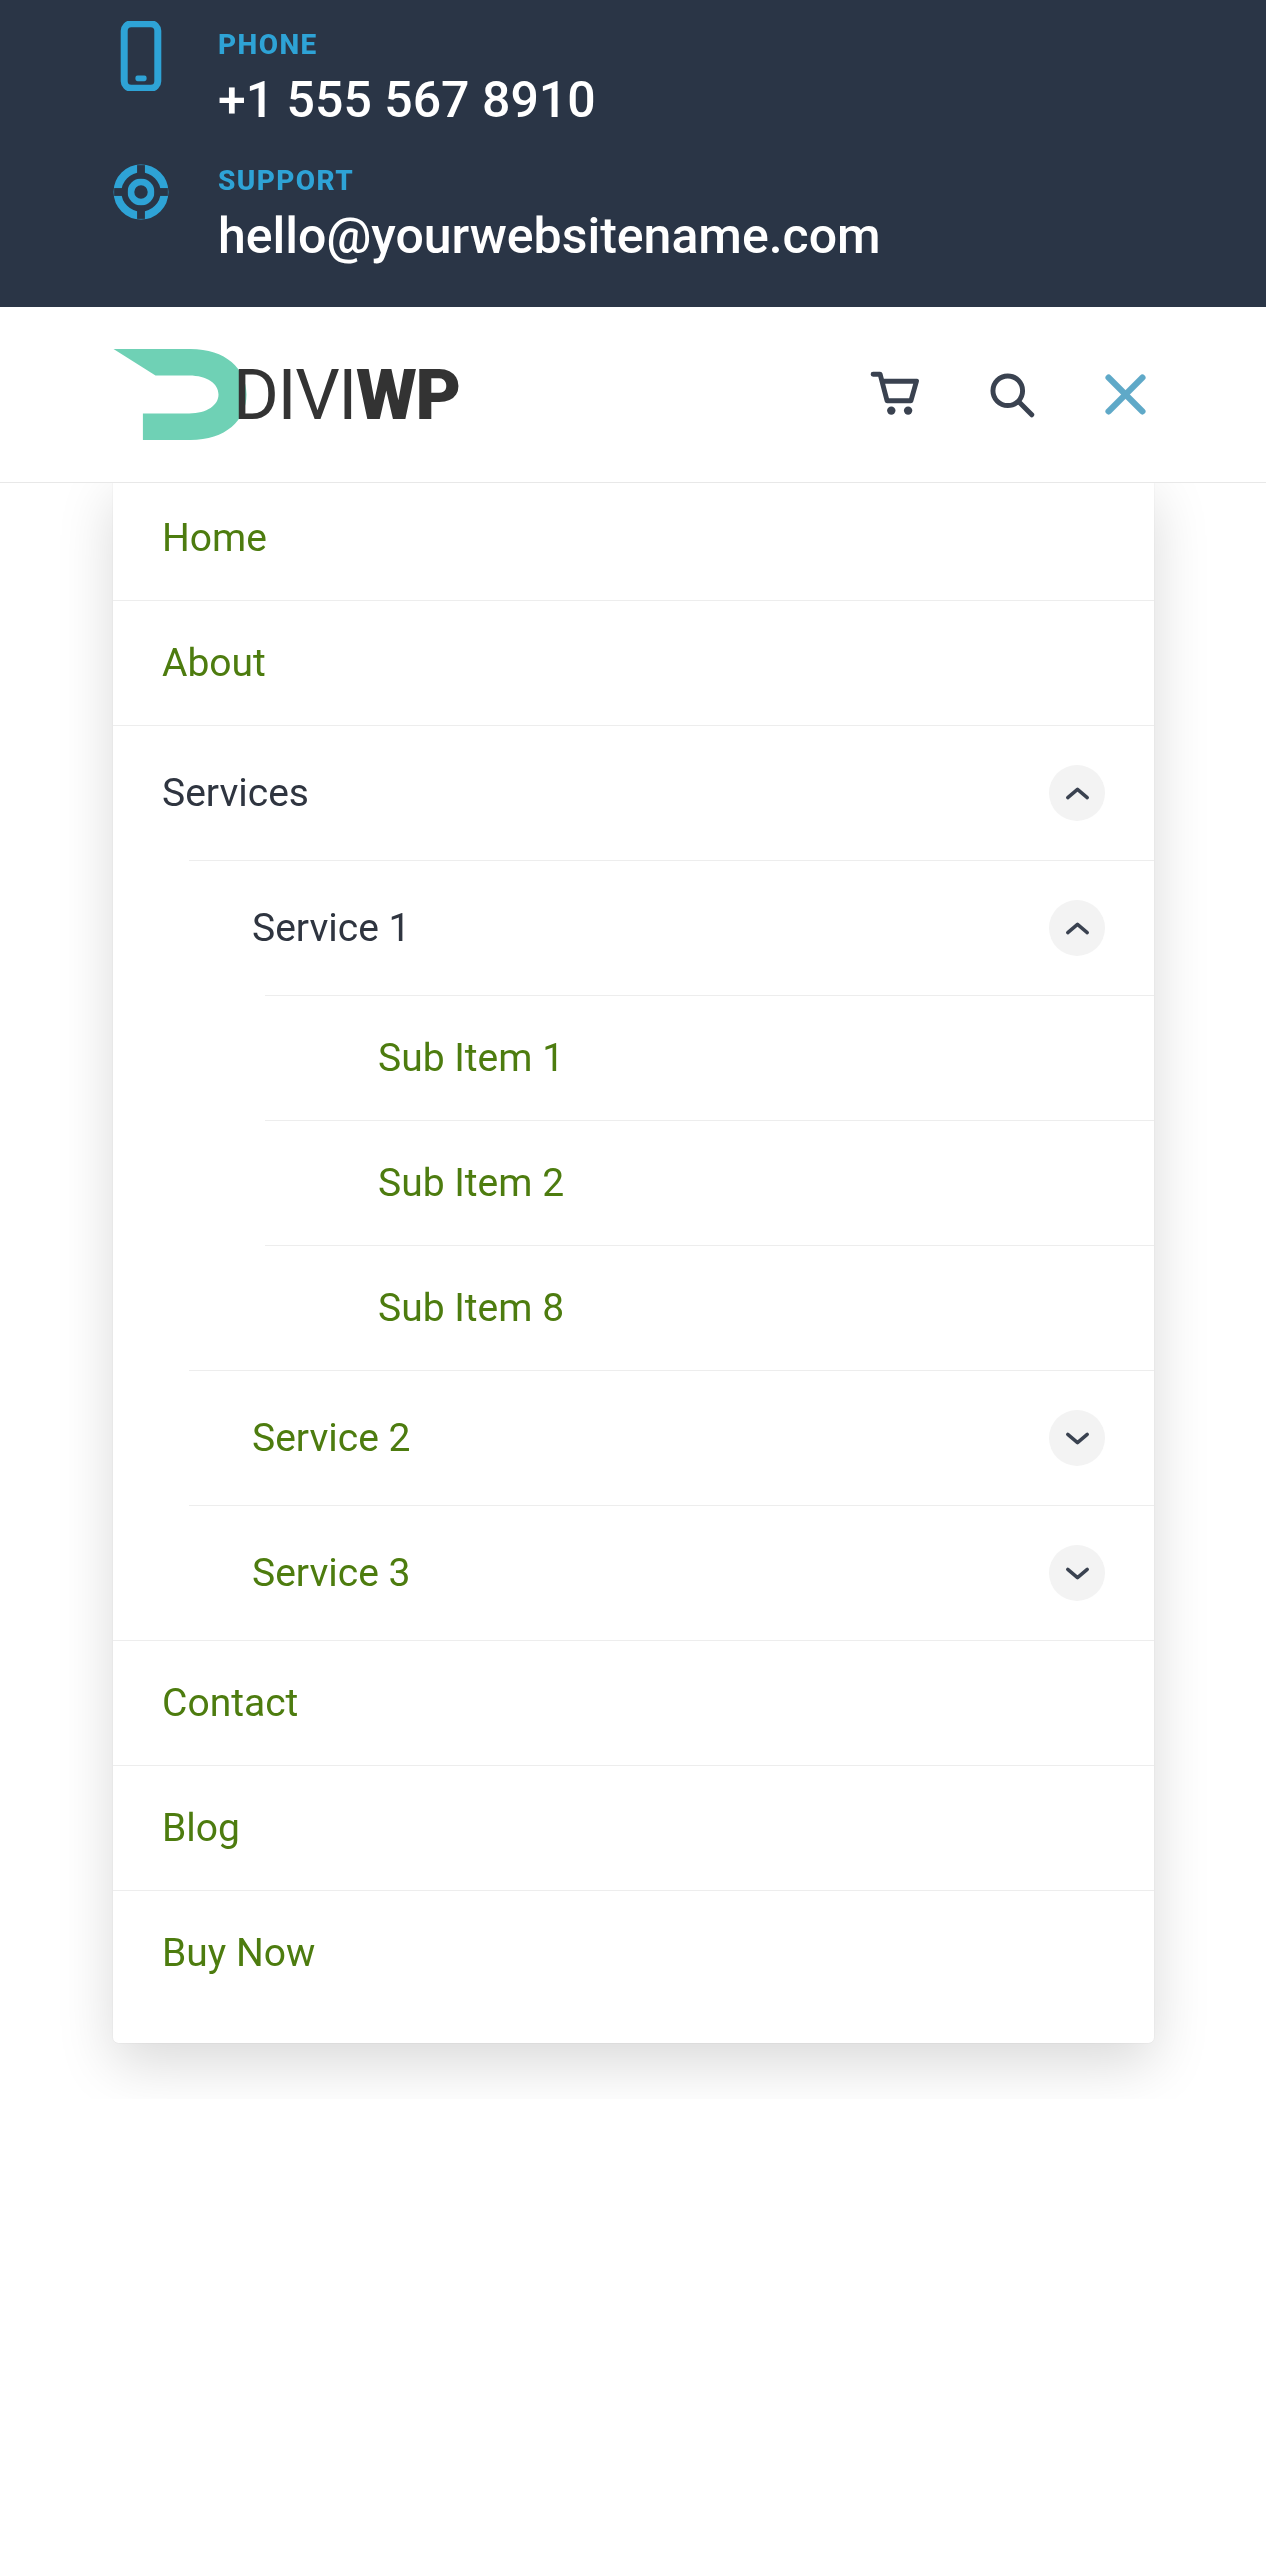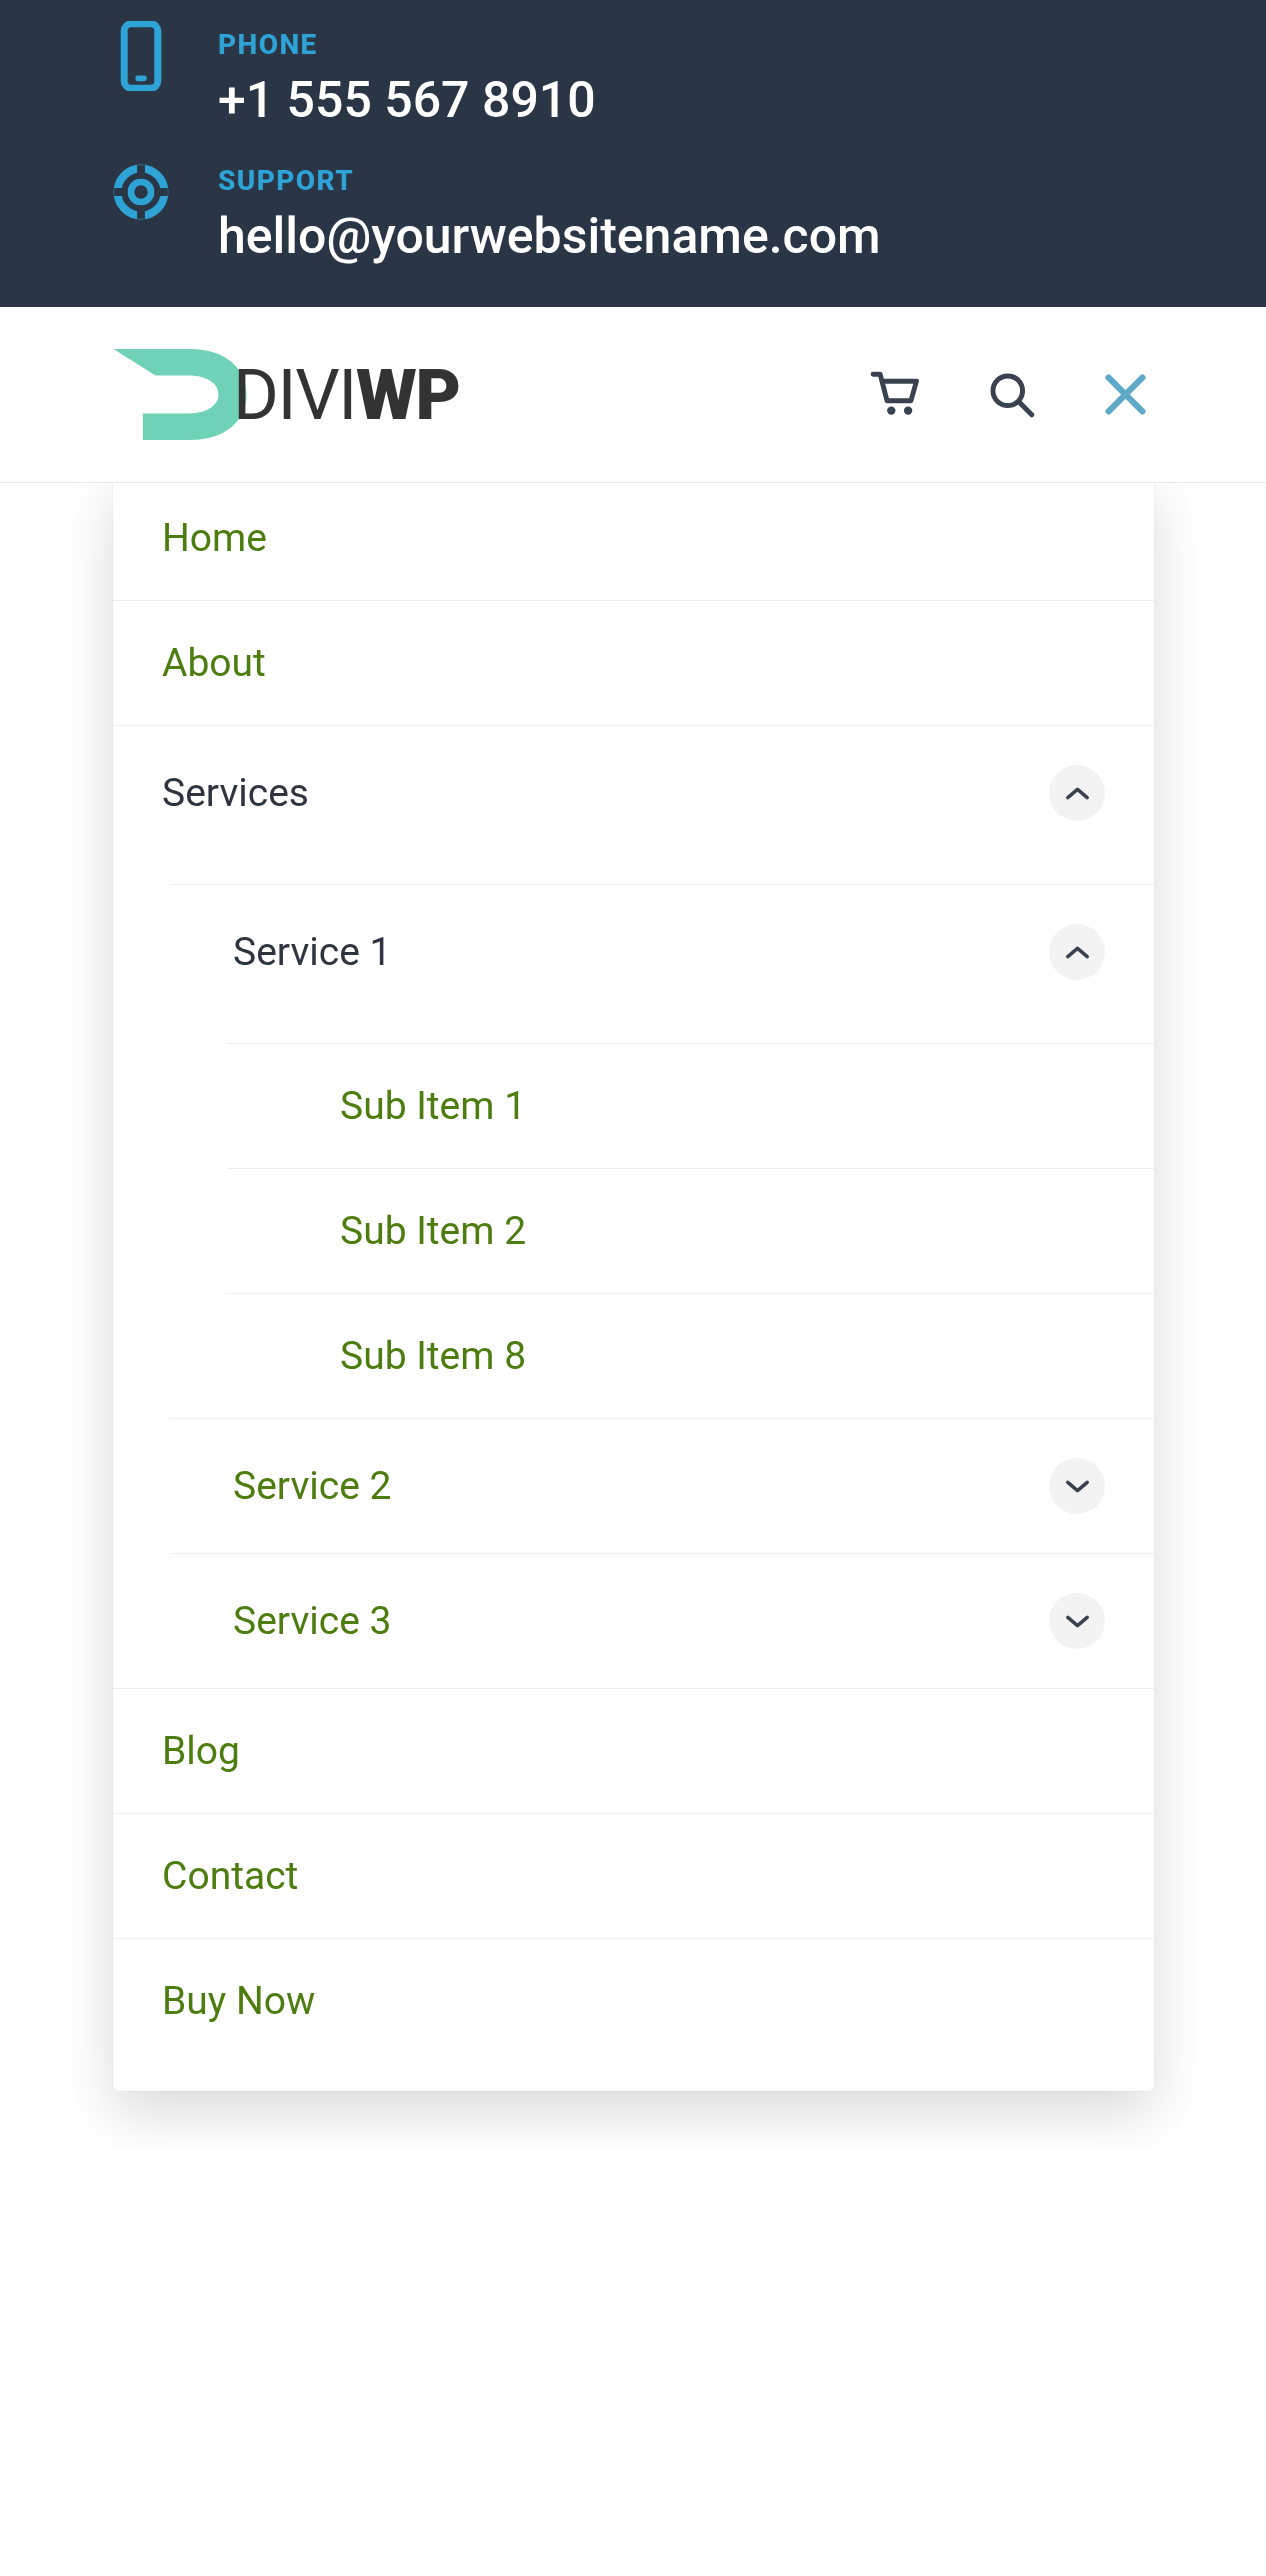--- a/index.html
+++ b/index.html
@@ -105,22 +105,21 @@
     width: 56px;
     height: 56px;
     background: #f3f3f3;
     border-radius: 50%;
     display: flex;
     align-items: center;
     justify-content: center;
     cursor: pointer;
   }
   .sub {
-    padding-left: 57px;
-    margin-top: 24px;
+    padding-left: 76px;
   }
   .sub .menu-row { padding-left: 63px; }
   .sub2 .menu-row { padding-left: 113px; }
   .sub .menu-item { border-top: 0.7px solid rgba(0,0,0,0.07); border-bottom: none; }
   .sub .menu-item:first-child { border-top: 0.7px solid rgba(0,0,0,0.07); }
   .no-border { border-bottom: none; }
   svg { display: block; }
 </style>
 </head>
 <body>
@@ -261,30 +260,30 @@
             </svg>
           </div>
         </div>
       </div>
 
     </div>
   </div>
 
   <div class="menu-item">
     <div class="menu-row">
+      <span class="menu-label">Contact</span>
+    </div>
+  </div>
+
+  <div class="menu-item">
+    <div class="menu-row">
       <span class="menu-label">Blog</span>
     </div>
   </div>
 
-  <div class="menu-item">
-    <div class="menu-row">
-      <span class="menu-label">Contact</span>
-    </div>
-  </div>
-
   <div class="menu-item no-border">
     <div class="menu-row">
       <span class="menu-label">Buy Now</span>
     </div>
   </div>
 
 </div>
 
 
 </body></html>

